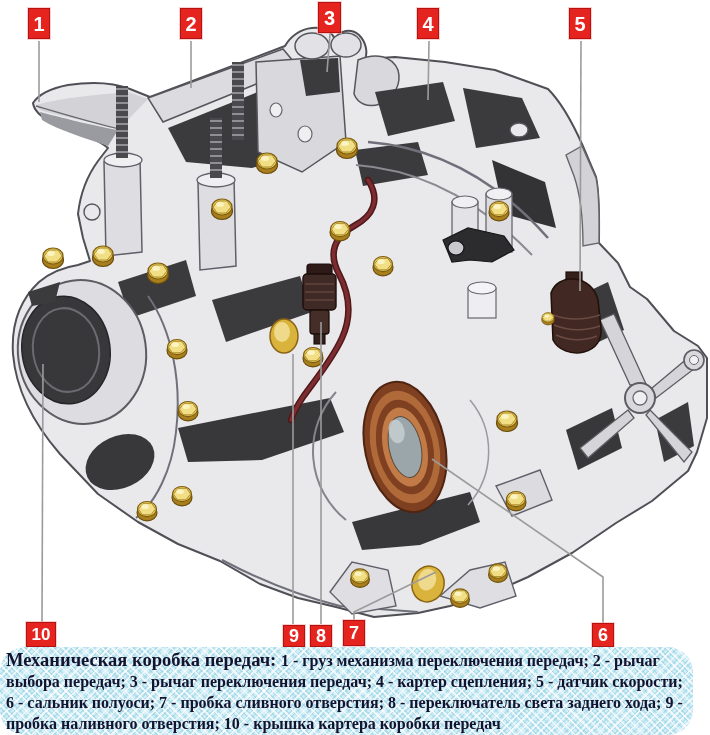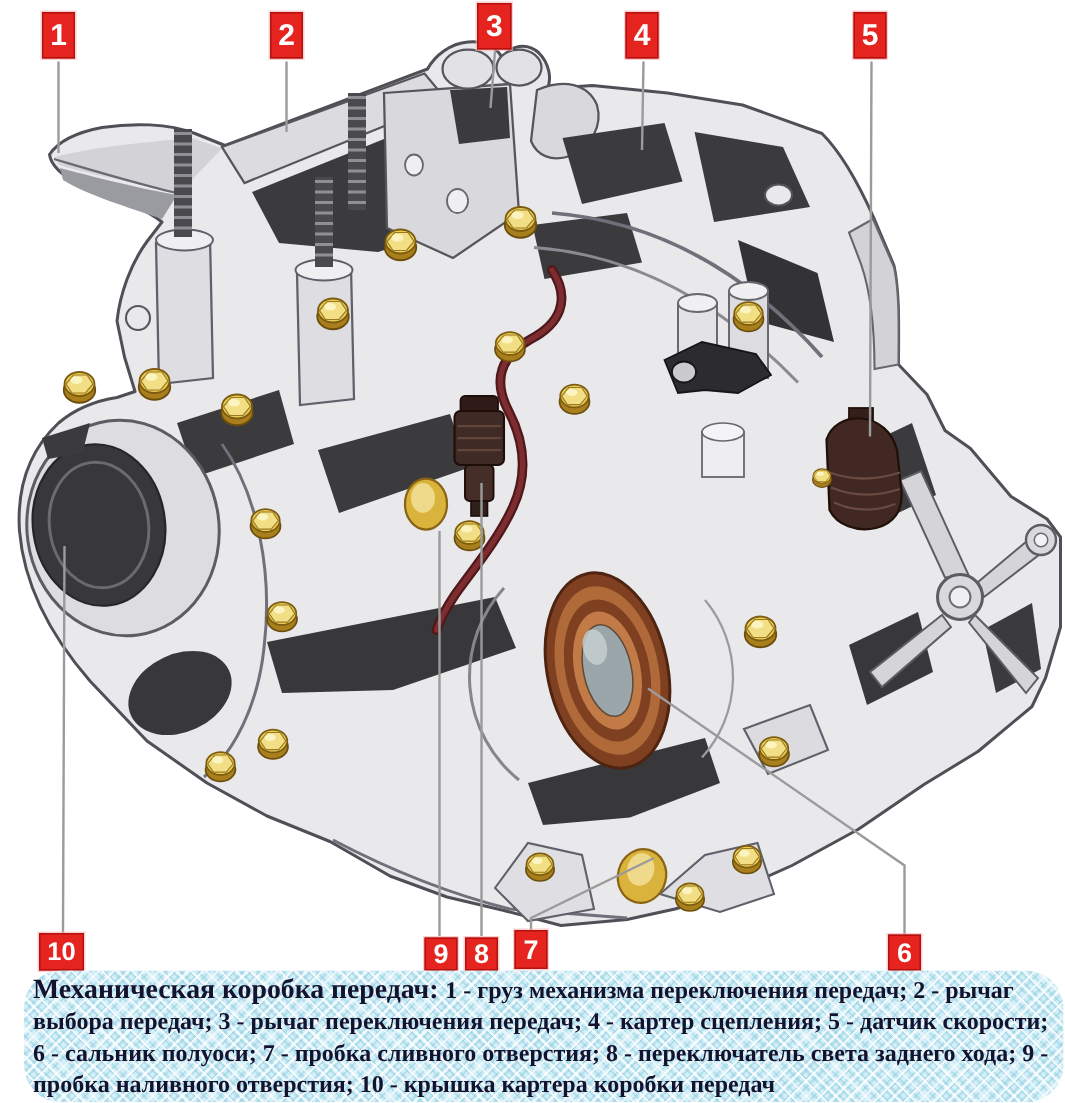--- a/index.html
+++ b/index.html
@@ -11,21 +11,21 @@
   svg{display:block;}
   .callout{
     position:absolute;display:flex;align-items:center;justify-content:center;
     background:#e5231f;border:1px solid #b31210;
     box-shadow:0 0 0 1px rgba(246,177,177,0.6);
     color:#ffffff;font:bold 20px/1 "Liberation Sans",sans-serif;
     box-sizing:border-box;
   }
   .callout.wide{font-size:17px;}
   .caption{
-    position:absolute;left:16px;bottom:0;width:693px;height:88px;box-sizing:border-box;
+    position:absolute;left:0;bottom:0;width:693px;height:88px;box-sizing:border-box;
     padding:3px 8px 0 6px;
     background-color:#d3eff7;
     background-image:
       repeating-linear-gradient(45deg, rgba(255,255,255,0.70) 0 1.5px, rgba(255,255,255,0) 1.5px 7px),
       repeating-linear-gradient(135deg, rgba(255,255,255,0.70) 0 1.5px, rgba(255,255,255,0) 1.5px 7px),
       repeating-linear-gradient(45deg, rgba(140,202,222,0.40) 3px 4.5px, rgba(140,202,222,0) 4.5px 7px),
       repeating-linear-gradient(135deg, rgba(140,202,222,0.40) 3px 4.5px, rgba(140,202,222,0) 4.5px 7px);
     border-radius: 25px;
   }
   .caption p{

